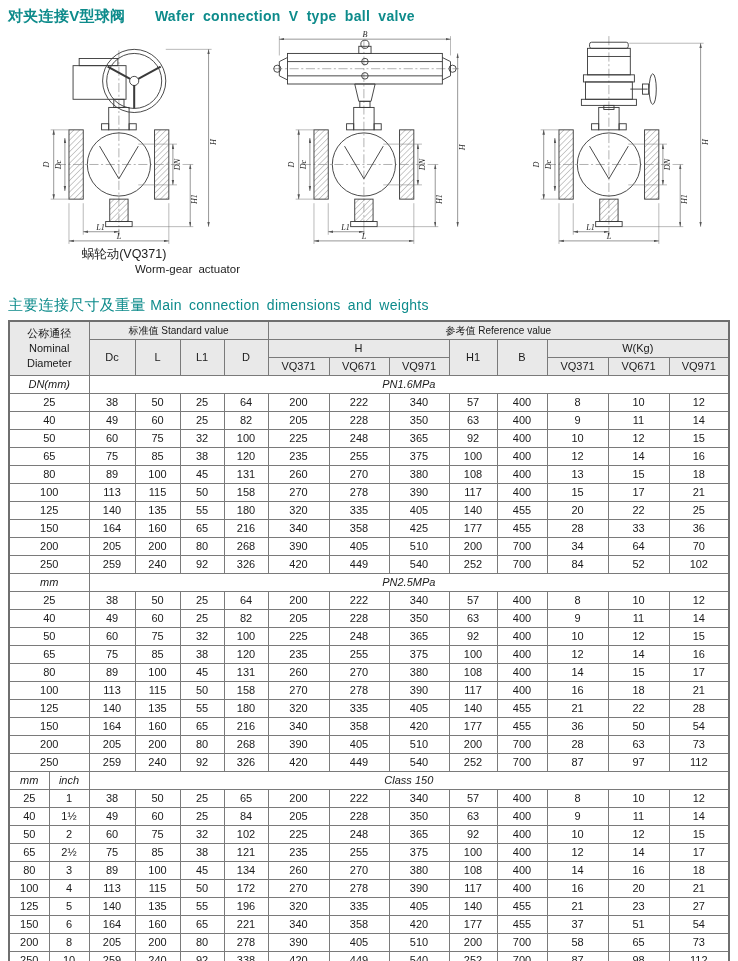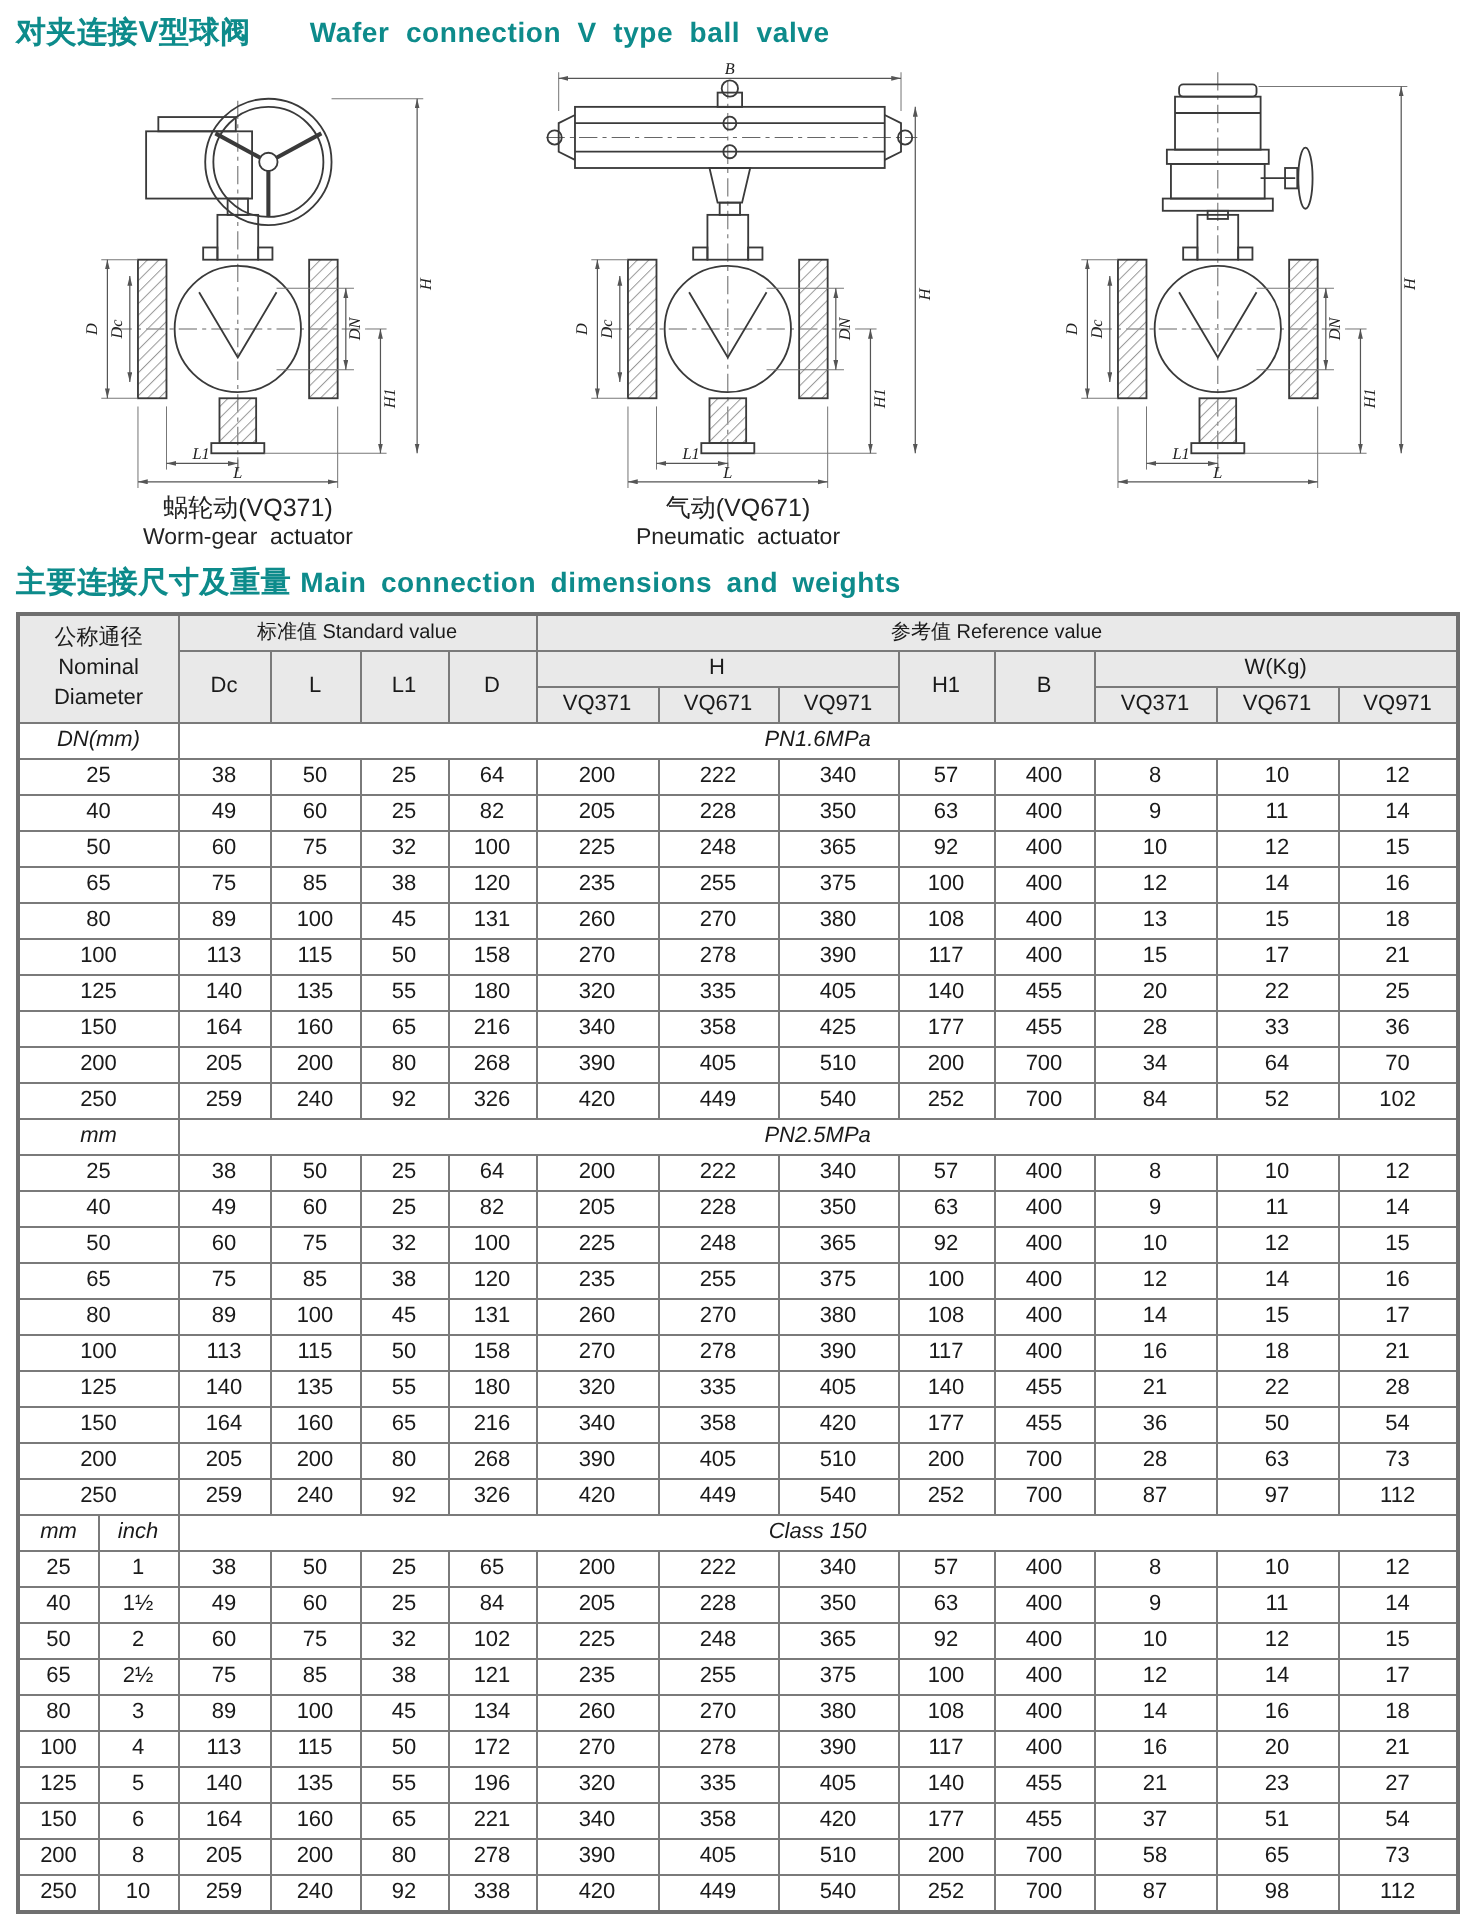--- a/index.html
+++ b/index.html
@@ -4,22 +4,22 @@
 <style>
   html,body{margin:0;padding:0;background:#ffffff;}
   body{width:738px;height:961px;overflow:hidden;font-family:"Liberation Sans",sans-serif;color:#1a1a1a;}
   .page{padding:5px 8px 0 8px;}
   .doc-title{margin:2px 0 4px 0;font-size:15px;font-weight:bold;color:#0d8b8b;letter-spacing:.3px;}
   .doc-title .en{font-size:14px;word-spacing:4px;margin-left:25px;}
   .drawings{display:flex;justify-content:space-between;align-items:flex-start;height:250px;}
   figure{margin:0;width:232px;text-align:center;}
   figure svg{display:block;margin:0 auto;}
   figcaption .zh{font-size:12.5px;color:#222;}
-  figcaption .en{font-size:11.5px;color:#222;word-spacing:3px;}
-  .sec-title{margin:2px 0 5px 0;font-size:15px;font-weight:bold;color:#0d8b8b;letter-spacing:.3px;}
+  figcaption .en{font-size:11.5px;color:#222;word-spacing:3px;text-align:right;}
+  .sec-title{margin:16px 0 5px 0;font-size:15px;font-weight:normal;color:#0d8b8b;letter-spacing:.3px;}
   .sec-title .en{font-size:14px;word-spacing:3px;}
   table{border-collapse:collapse;table-layout:fixed;width:722px;border:2px solid #6f6f6f;}
   th,td{border:1px solid #7a7a7a;text-align:center;vertical-align:middle;
         font-size:11px;font-weight:normal;padding:1px 0;height:15px;line-height:1.15;}
   thead th{background:#e9e9e9;}
   thead .grp{font-size:10px;}
   .nominal div{line-height:1.35;}
   tbody td{background:#ffffff;}
   tbody tr.sec-row td{height:15px;font-style:italic;}
   svg text{font-family:"Liberation Serif",serif;font-style:italic;fill:#222;}
@@ -175,24 +175,20 @@
           <line class="ext" x1="70" y1="170" x2="70" y2="201"></line>
             <line class="ext" x1="105" y1="195" x2="105" y2="201"></line>
           <line class="dim" x1="70" y1="198" x2="105" y2="198" marker-start="url(#ar2)" marker-end="url(#ar2)"></line>
           <text x="87" y="196" font-size="8" text-anchor="middle">L1</text>
           <line class="ext" x1="56" y1="170" x2="56" y2="210"></line>
             <line class="ext" x1="154" y1="170" x2="154" y2="210"></line>
           <line class="dim" x1="56" y1="207" x2="154" y2="207" marker-start="url(#ar2)" marker-end="url(#ar2)"></line>
           <text x="105" y="205" font-size="8" text-anchor="middle">L</text>
         </g>
       </svg>
-      <figcaption>
-        <div class="zh">气动(VQ671)</div>
-        <div class="en">Pneumatic  actuator</div>
-      </figcaption>
     </figure>
 
     <figure>
       <svg width="232" height="216" viewBox="0 0 220 212">
         <defs>
           <pattern id="hp3" width="4" height="4" patternUnits="userSpaceOnUse" patternTransform="rotate(45)">
             <line x1="0" y1="0" x2="0" y2="4" stroke="#999" stroke-width="1"></line>
           </pattern>
           <marker id="ar3" markerWidth="9" markerHeight="6" refX="8" refY="2" orient="auto-start-reverse">
             <path d="M0,0 L8,2 L0,4 z" fill="#555"></path>

